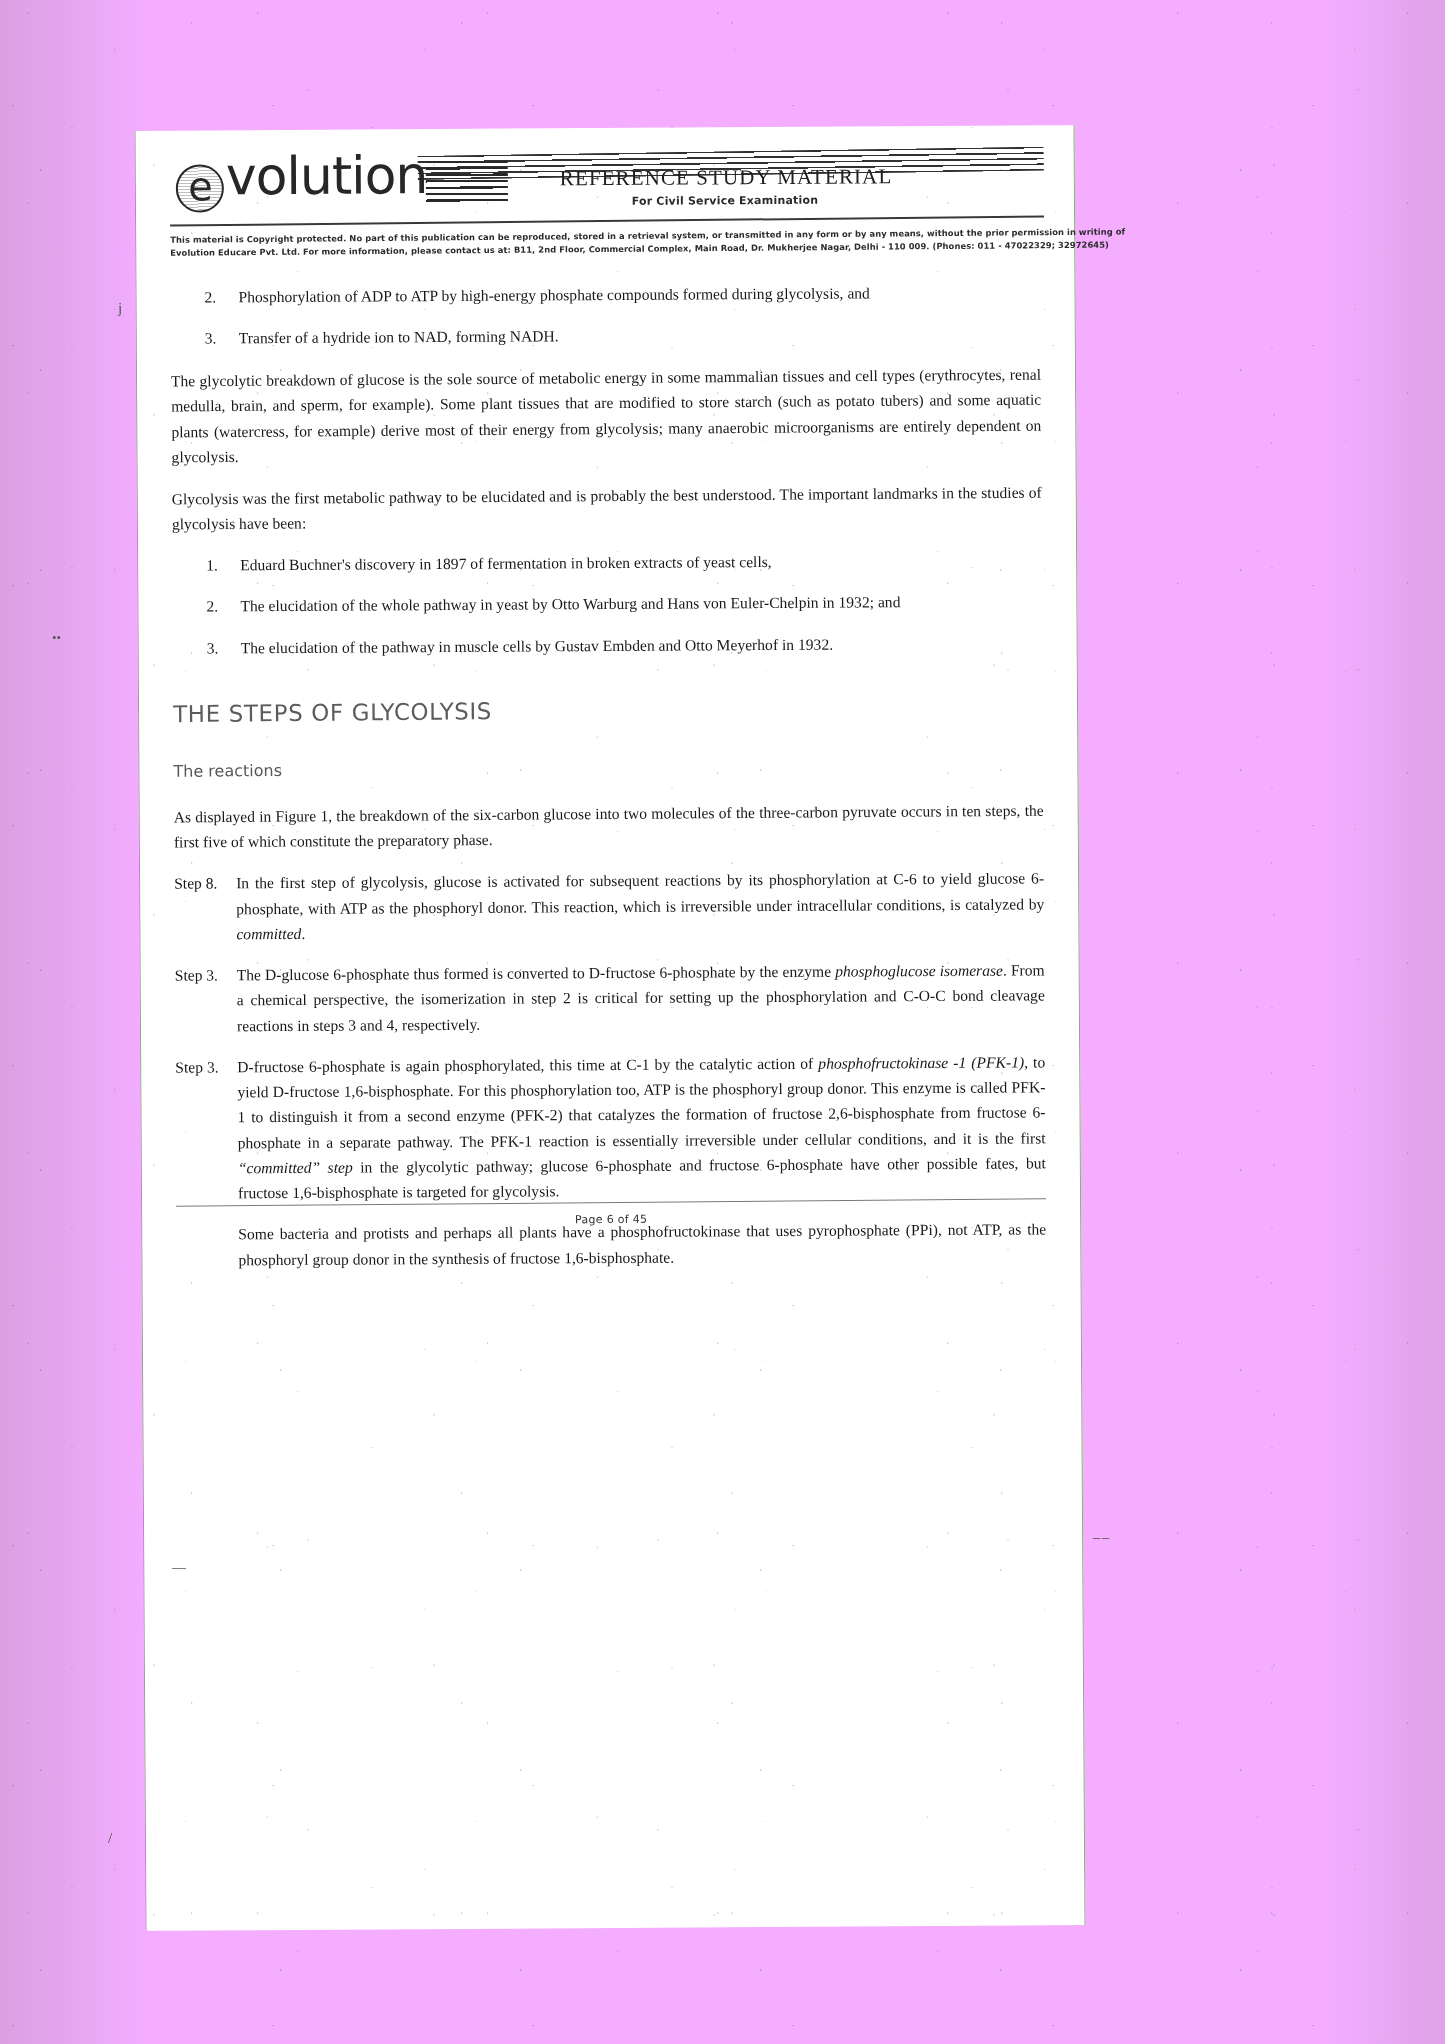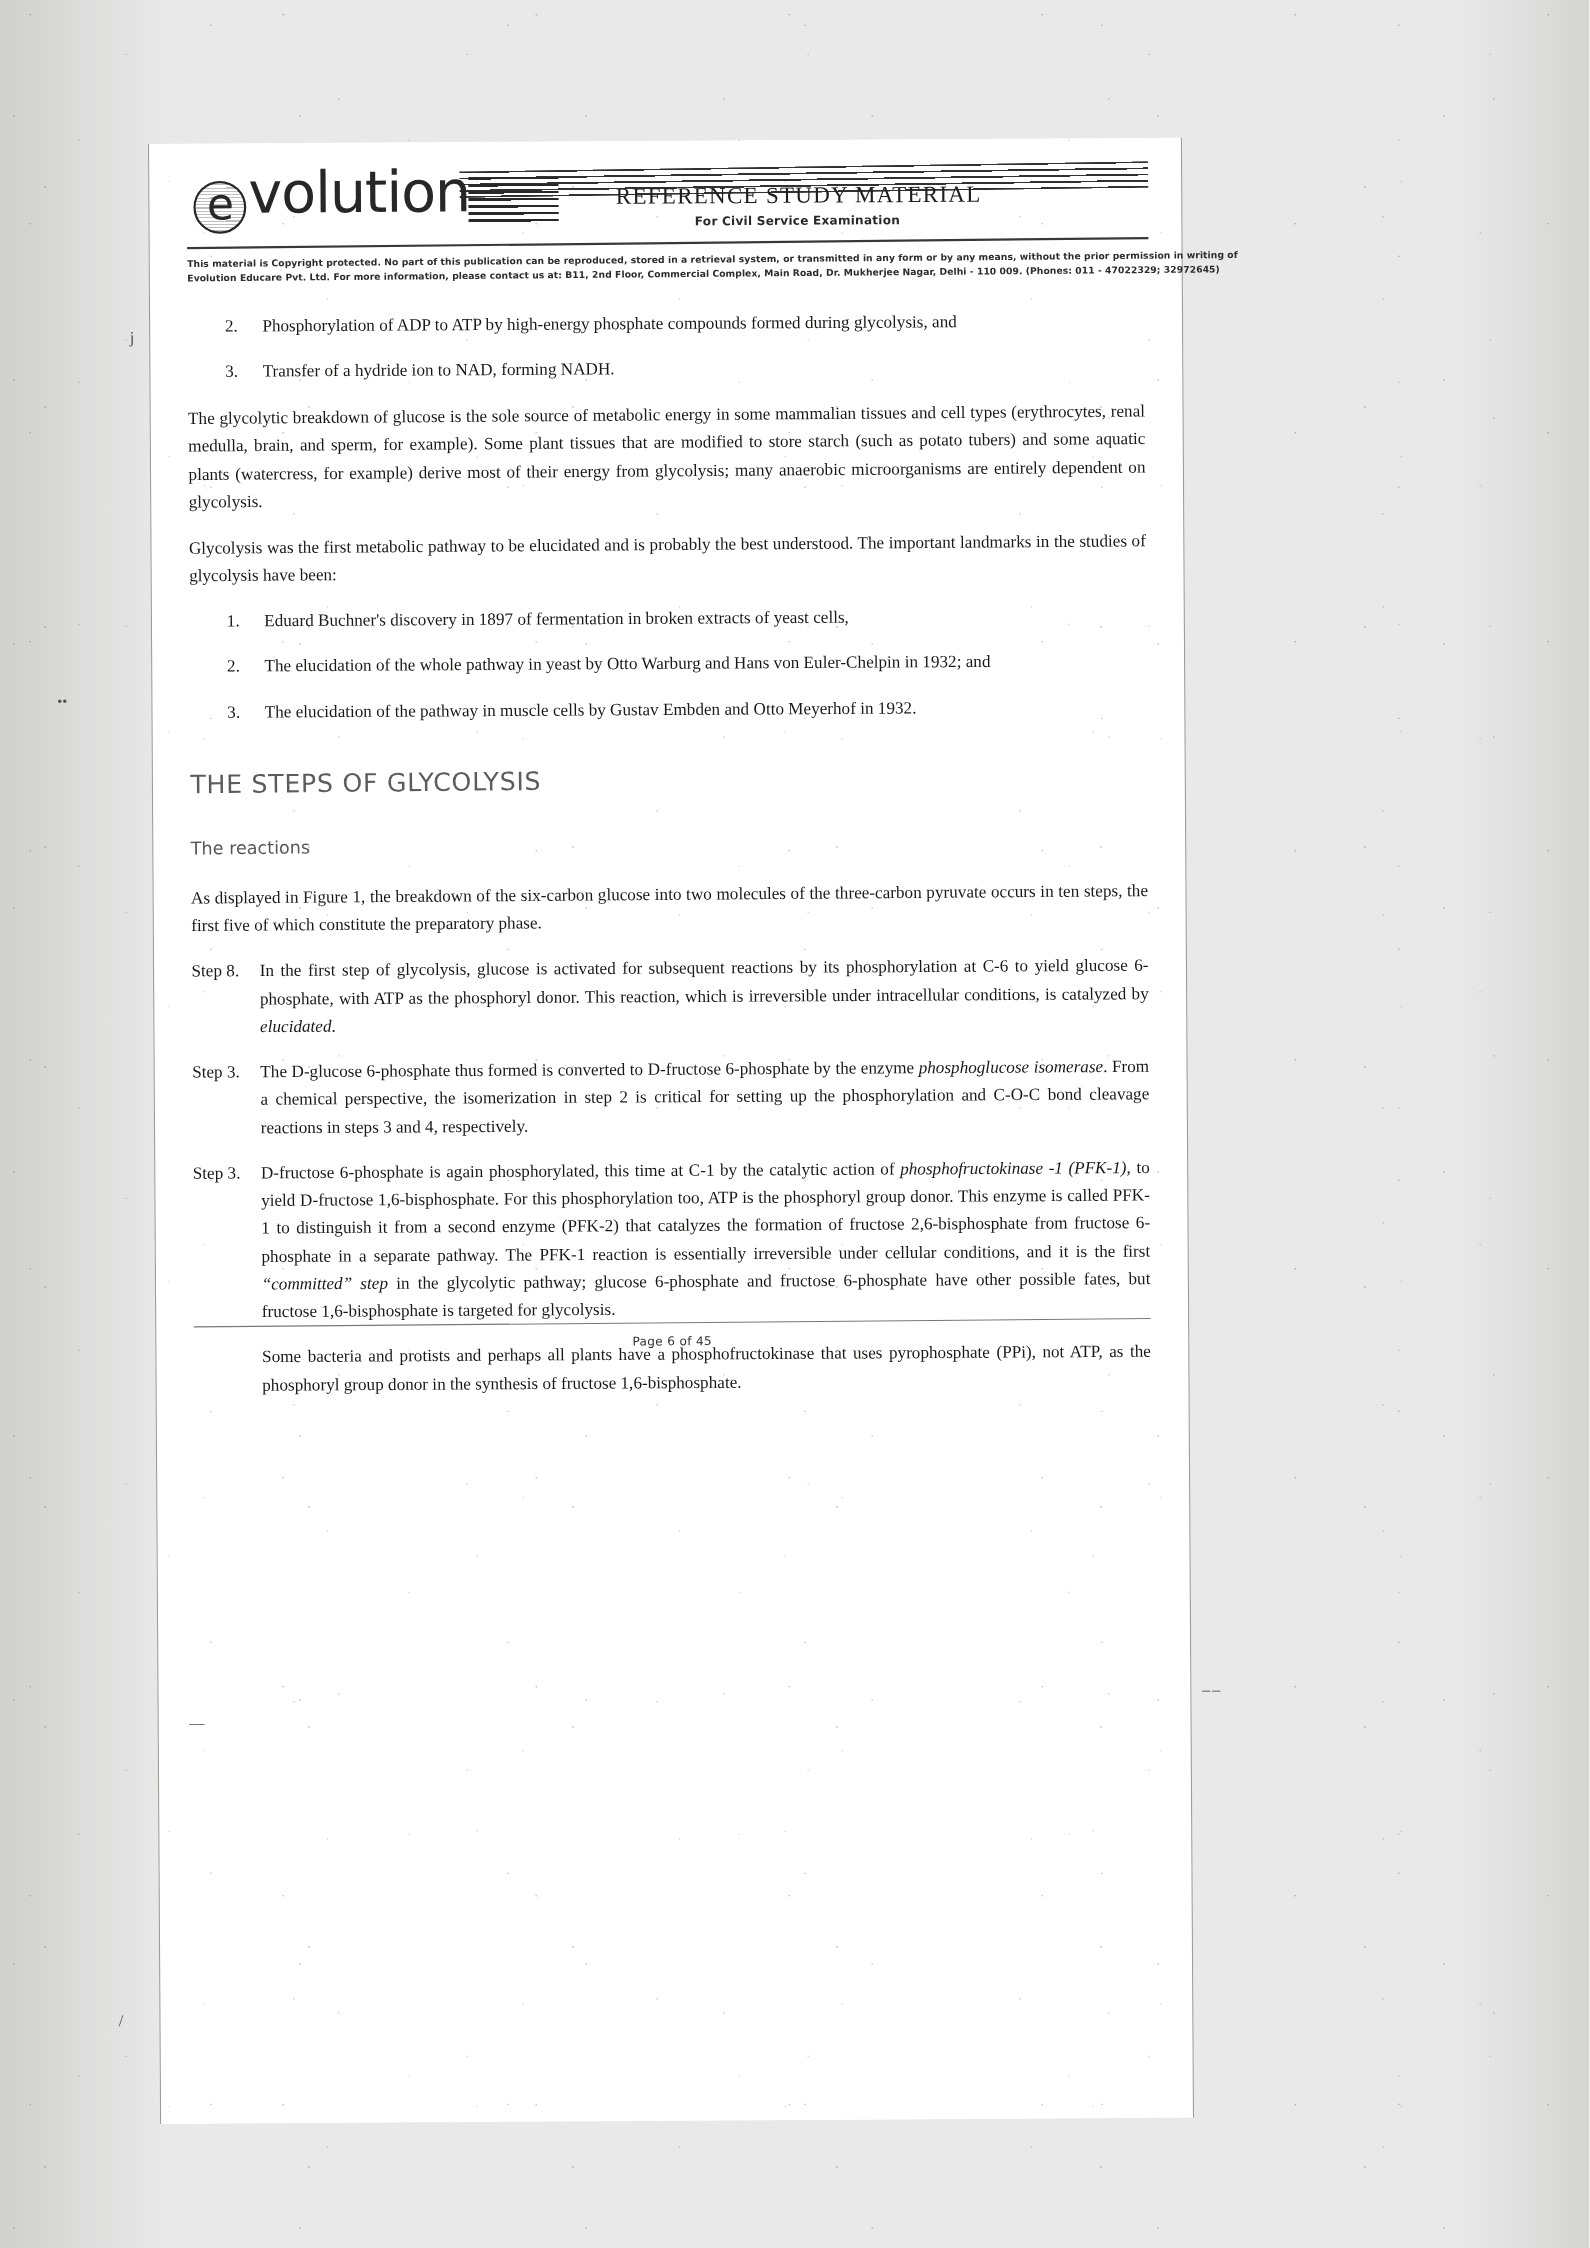--- a/index.html
+++ b/index.html
@@ -11,21 +11,21 @@
   body {
     font-family: "Liberation Serif", serif;
   }
 
   
   #scan-page {
     position: relative;
     width: 1445px;
     height: 2044px;
     margin: 0 auto;
-    background: #e5e5e5;
+    background: #f0abfc;
     overflow: hidden;
     filter: contrast(1.04);
   }
 
   
   #scan-noise {
     position: absolute;
     inset: 0;
     pointer-events: none;
     opacity: .5;
@@ -340,21 +340,21 @@
           <span class="txt">The elucidation of the pathway in muscle cells by Gustav Embden and Otto Meyerhof in 1932.</span>
         </div>
 
         <h2 class="section-head">THE STEPS OF GLYCOLYSIS</h2>
         <h3 class="sub-head">The reactions</h3>
 
         <p class="para">As displayed in Figure 1, the breakdown of the six-carbon glucose into two molecules of the three-carbon pyruvate occurs in ten steps, the first five of which constitute the preparatory phase.</p>
 
         <div class="step-item">
           <span class="step-label">Step 8.</span>
-          <span class="step-body"><span>In the first step of glycolysis, glucose is activated for subsequent reactions by its phosphorylation at C-6 to yield glucose 6-phosphate, with ATP as the phosphoryl donor. This reaction, which is irreversible under intracellular conditions, is catalyzed by </span><em class="enz">elucidated</em><span>.</span></span>
+          <span class="step-body"><span>In the first step of glycolysis, glucose is activated for subsequent reactions by its phosphorylation at C-6 to yield glucose 6-phosphate, with ATP as the phosphoryl donor. This reaction, which is irreversible under intracellular conditions, is catalyzed by </span><em class="enz">committed</em><span>.</span></span>
         </div>
 
         <div class="step-item">
           <span class="step-label">Step 3.</span>
           <span class="step-body"><span>The D-glucose 6-phosphate thus formed is converted to D-fructose 6-phosphate by the enzyme </span><em class="enz">phosphoglucose isomerase</em><span>. From a chemical perspective, the isomerization in step 2 is critical for setting up the phosphorylation and C-O-C bond cleavage reactions in steps 3 and 4, respectively.</span></span>
         </div>
 
         <div class="step-item">
           <span class="step-label">Step 3.</span>
           <span class="step-body"><span>D-fructose 6-phosphate is again phosphorylated, this time at C-1 by the catalytic action of </span><em class="enz">phosphofructokinase -1 (PFK-1)</em><span>, to yield D-fructose 1,6-bisphosphate. For this phosphorylation too, ATP is the phosphoryl group donor. This enzyme is called PFK-1 to distinguish it from a second enzyme (PFK-2) that catalyzes the formation of fructose 2,6-bisphosphate from fructose 6-phosphate in a separate pathway. The PFK-1 reaction is essentially irreversible under cellular conditions, and it is the first </span><em class="enz">“committed” step</em><span> in the glycolytic pathway; glucose 6-phosphate and fructose 6-phosphate have other possible fates, but fructose 1,6-bisphosphate is targeted for glycolysis.</span>

